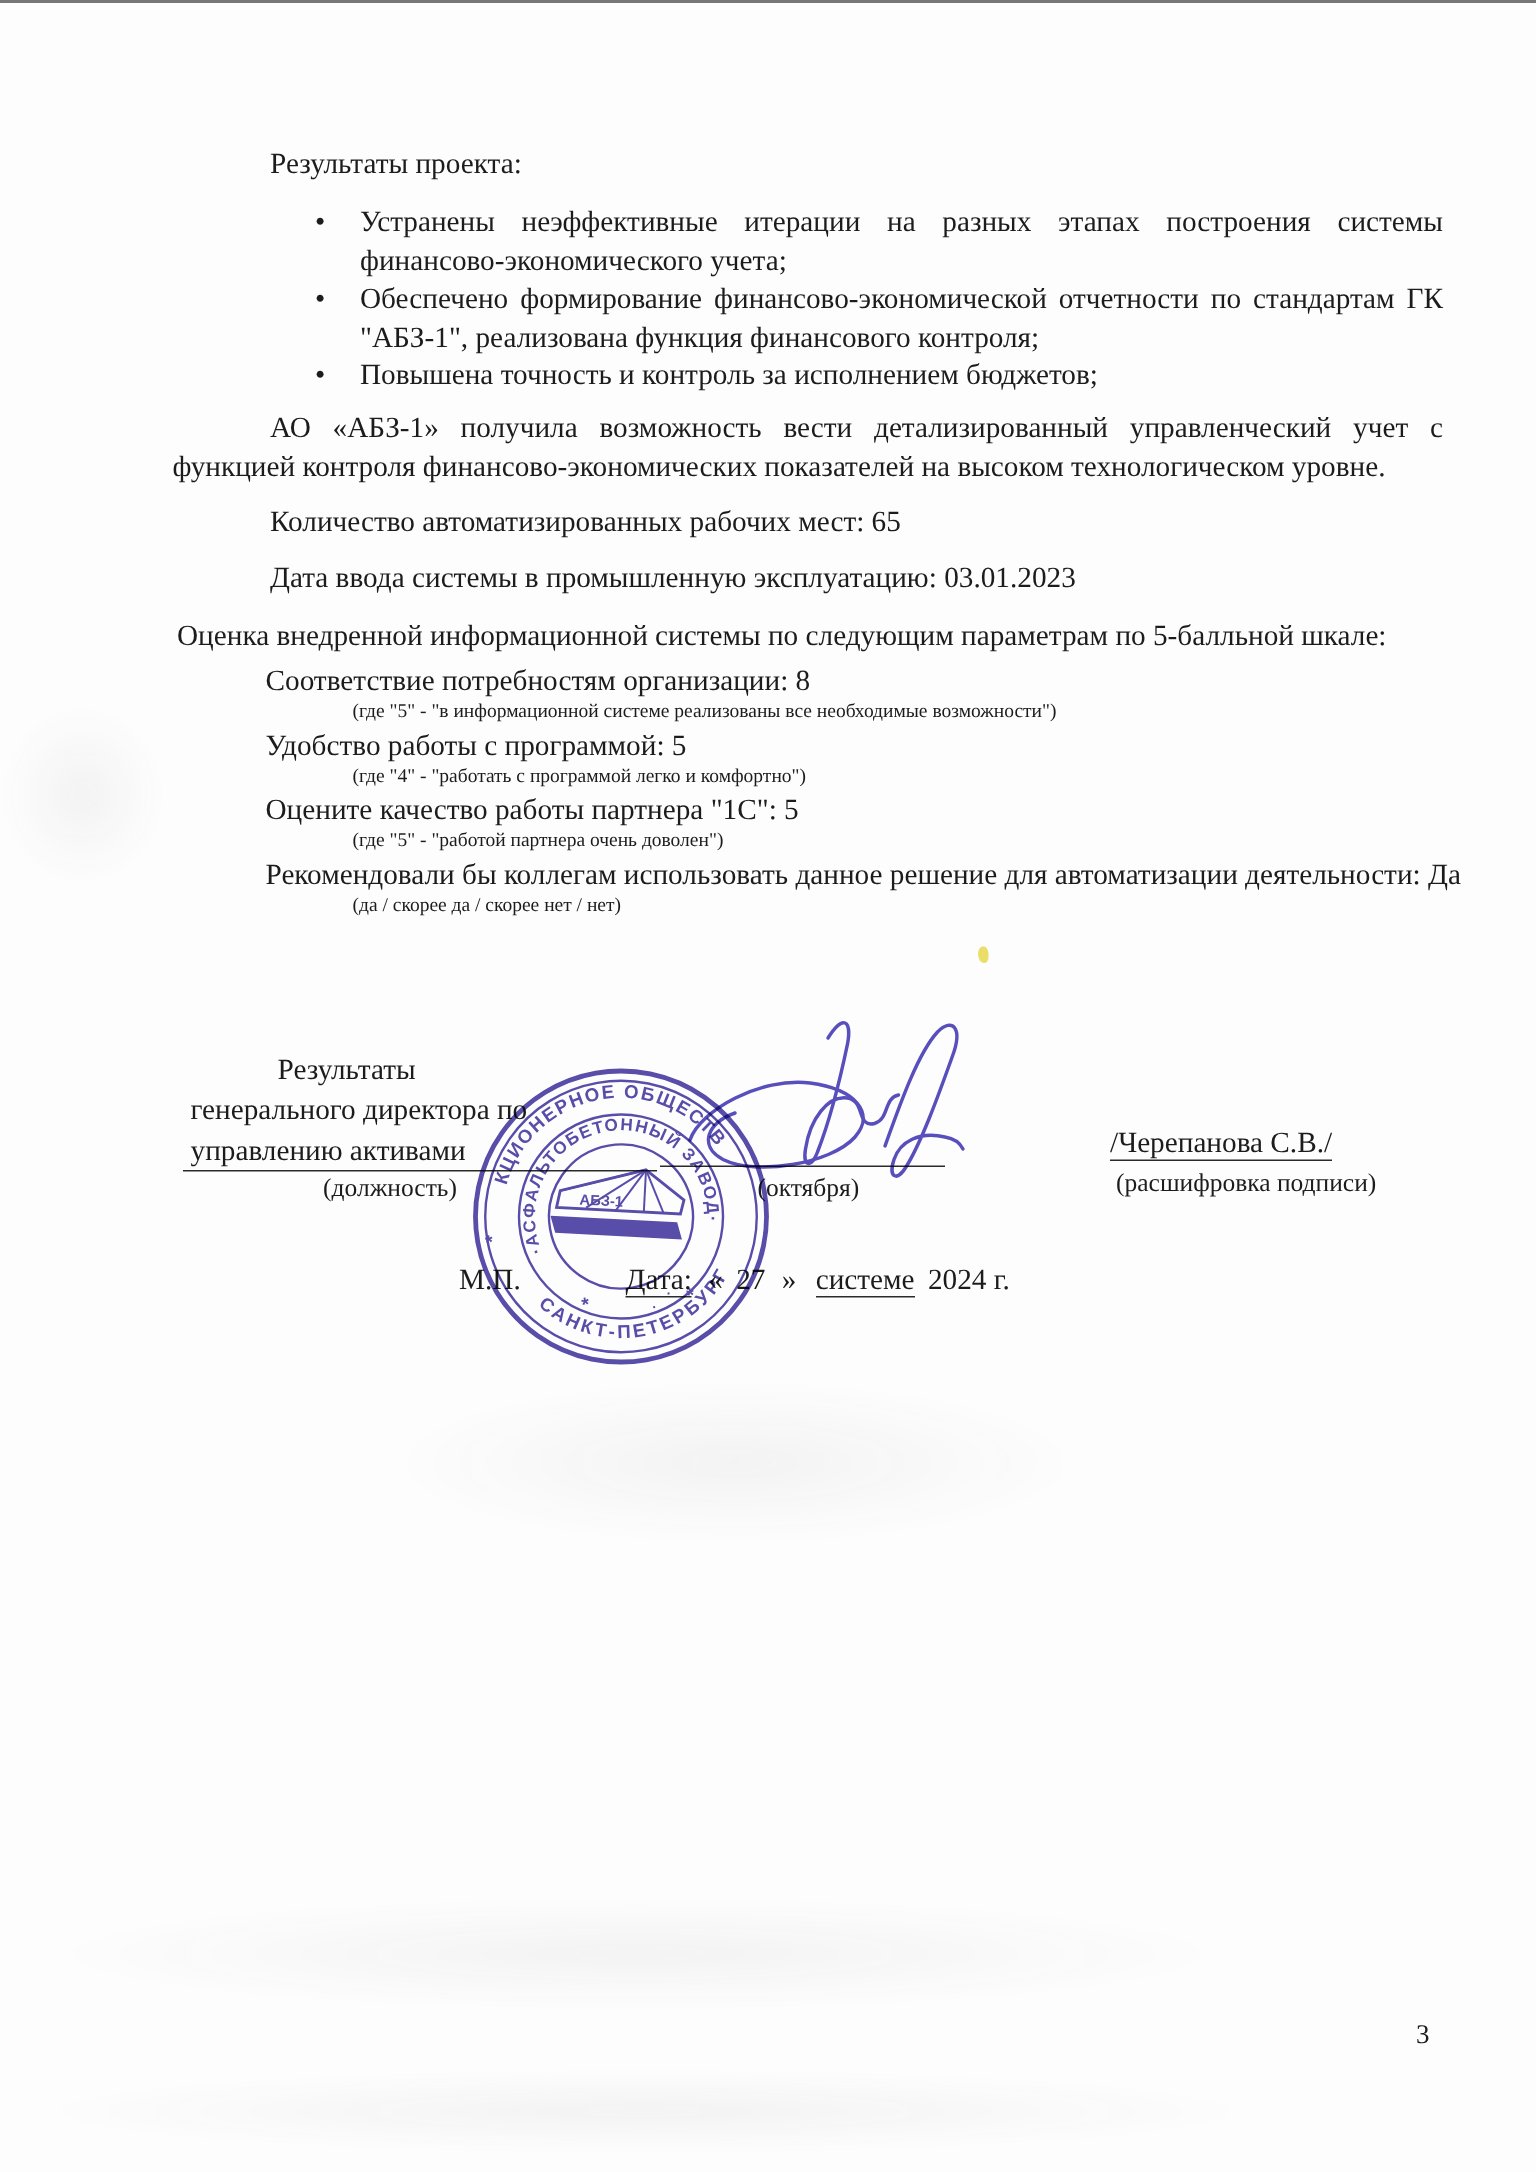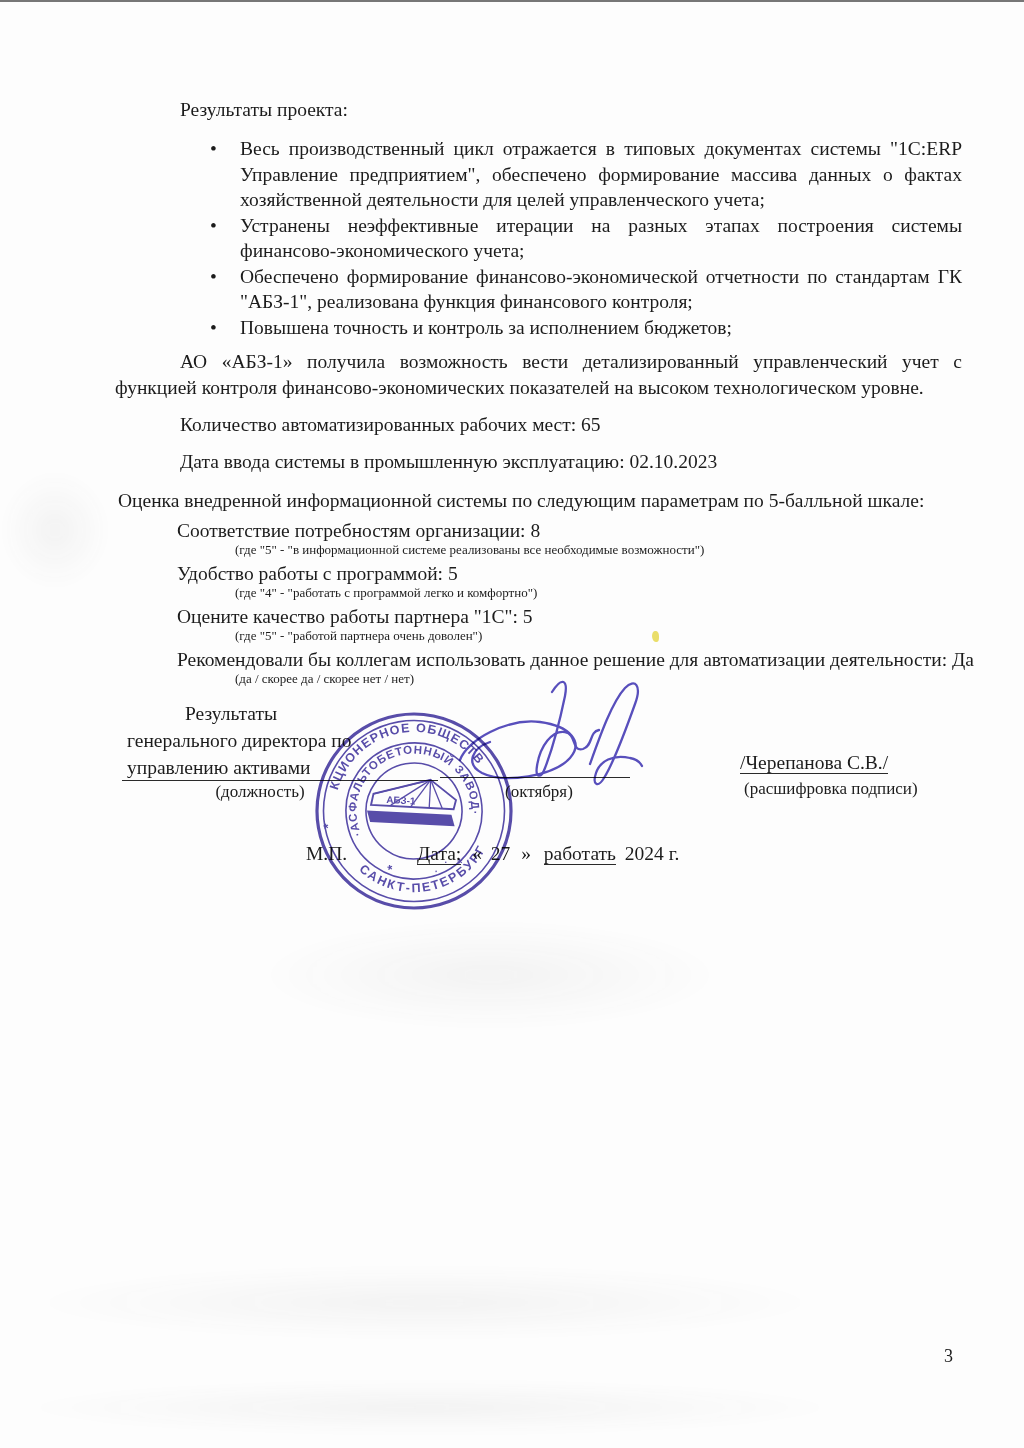--- a/index.html
+++ b/index.html
@@ -36,28 +36,27 @@
 </style>
 </head>
 <body>
 
 <div class="sheet">
   <div class="scan-topline"></div>
 
   <div class="content">
     <div class="h-results">Результаты проекта:</div>
     <ul class="bullets">
-      <li>Весь производственный цикл отражается в типовых документах системы "1С:ERP Управление предприятием", обеспечено формирование массива данных о фактах хозяйственной деятельности для целей управленческого учета;</li>
       <li>Устранены неэффективные итерации на разных этапах построения системы финансово-экономического учета;</li>
       <li>Обеспечено формирование финансово-экономической отчетности по стандартам ГК "АБЗ-1", реализована функция финансового контроля;</li>
       <li>Повышена точность и контроль за исполнением бюджетов;</li>
     </ul>
     <p class="p-summary">АО «АБЗ-1» получила возможность вести детализированный управленческий учет с функцией контроля финансово-экономических показателей на высоком технологическом уровне.</p>
     <p class="p-fact">Количество автоматизированных рабочих мест: 65</p>
-    <p class="p-fact">Дата ввода системы в промышленную эксплуатацию: 02.10.2023</p>
+    <p class="p-fact">Дата ввода системы в промышленную эксплуатацию: 03.01.2023</p>
     <p class="p-evalhead">Оценка внедренной информационной системы по следующим параметрам по 5-балльной шкале:</p>
 
     <div class="eval-label">Соответствие потребностям организации: 8</div>
     <div class="eval-note">(где "5" - "в информационной системе реализованы все необходимые возможности")</div>
     <div class="eval-label">Удобство работы с программой: 5</div>
     <div class="eval-note">(где "4" - "работать с программой легко и комфортно")</div>
     <div class="eval-label">Оцените качество работы партнера "1С": 5</div>
     <div class="eval-note">(где "5" - "работой партнера очень доволен")</div>
     <div class="eval-label">Рекомендовали бы коллегам использовать данное решение для автоматизации деятельности: Да</div>
     <div class="eval-note">(да / скорее да / скорее нет / нет)</div>
@@ -72,21 +71,21 @@
   <div class="abs cap" style="left:505px; top:784px;">(октября)</div>
   <div class="abs body-fs" style="left:740px; top:751px;"><span class="u">/Черепанова С.В./</span></div>
   <div class="abs cap" style="left:744px; top:781px;">(расшифровка подписи)</div>
 
   <div class="abs body-fs" style="left:306px; top:842px;">М.П.</div>
   <div class="abs body-fs" style="left:417px; top:842px;">
     <span class="u">Дата:</span>
     <span style="margin-left:6px;">«</span>
     <span style="margin-left:4px;">27</span>
     <span style="margin-left:6px;">»</span>
-    <span class="u" style="margin-left:8px;">работать</span>
+    <span class="u" style="margin-left:8px;">системе</span>
     <span style="margin-left:4px;">2024 г.</span>
   </div>
 
   <svg class="stamp-svg" viewBox="0 0 212 212">
     <g fill="none" stroke="#4c3fa5">
       <circle cx="106" cy="106" r="97" stroke-width="3.2"></circle>
       <circle cx="106" cy="106" r="90.5" stroke-width="1.6"></circle>
       <circle cx="106" cy="106" r="68" stroke-width="1.6"></circle>
       <circle cx="106" cy="106" r="48" stroke-width="1.6"></circle>
     </g>

